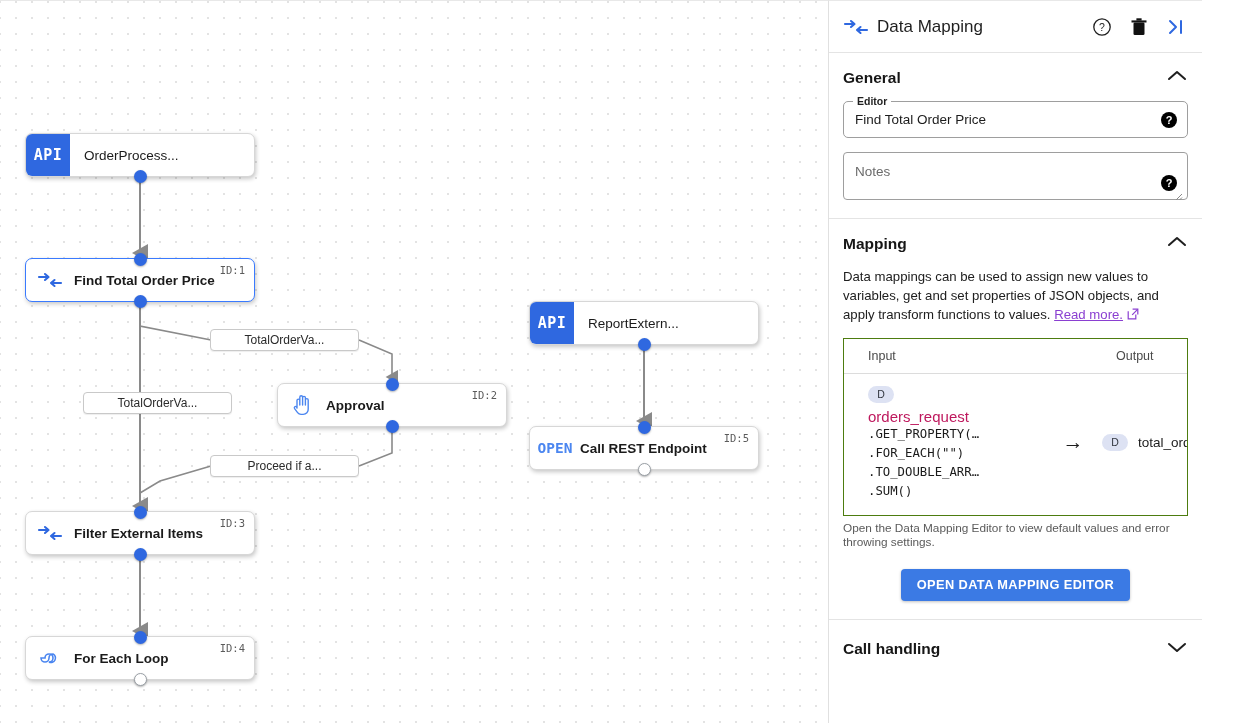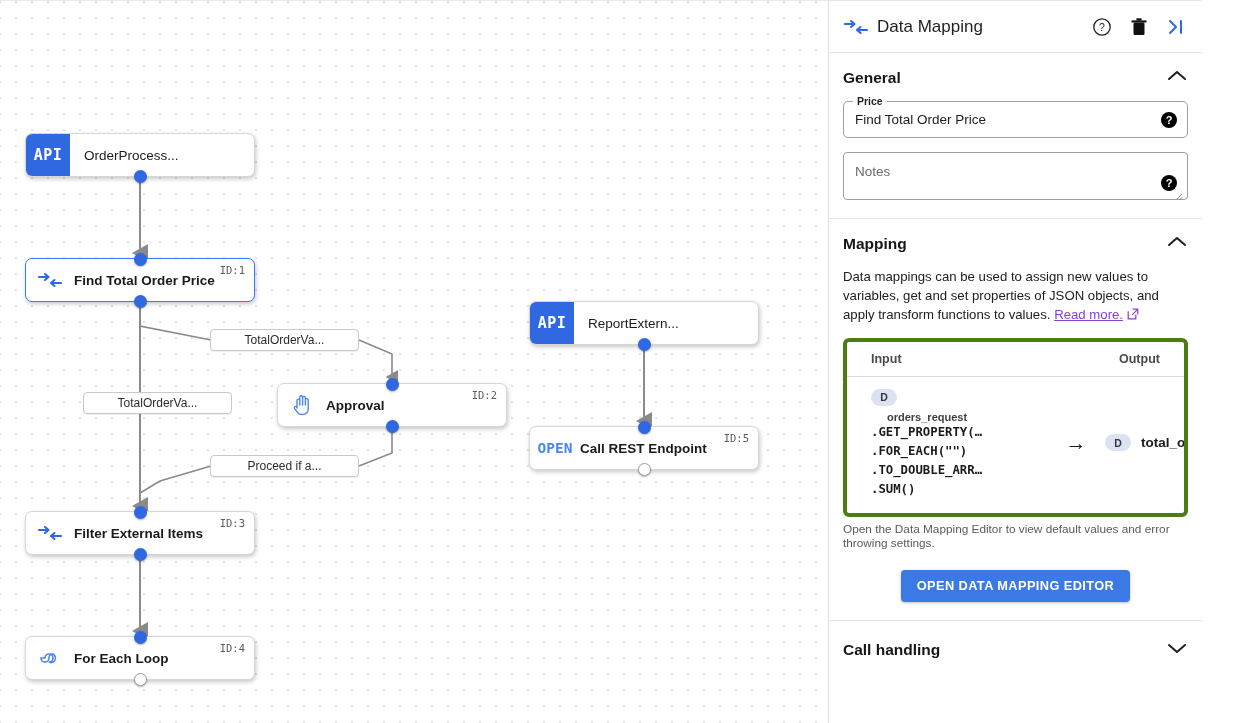--- a/index.html
+++ b/index.html
@@ -160,43 +160,42 @@
   }
   .textarea-field .help-dot { top: 22px; margin-top: 0; }
 
   .desc {
     font-size: 13.2px; line-height: 19px; color: #202020;
     margin-bottom: 14px;
   }
   .link { color: #8a3fd1; text-decoration: underline; cursor: pointer; }
 
   .map-table {
-    border: 4px solid #4d7c0f;
-    border-radius: 6px;
+    border: 1px solid #4d7c0f;
+    border-radius: 0;
     overflow: hidden;
-    font-weight: bold;
   }
   .map-thead {
     display: flex; height: 35px; align-items: center;
     border-bottom: 1px solid #dcdcdc;
     font-size: 12.5px; color: #4a4a4a;
   }
   .map-th-input { flex: 0 0 258px; padding-left: 24px; }
   .map-th-output { flex: 1; padding-left: 14px; }
   .map-row { display: flex; align-items: center; padding: 10px 0 14px 0; min-height: 120px; }
   .map-input-cell { flex: 0 0 200px; padding-left: 24px; }
   .map-arrow-cell { flex: 0 0 58px; display: flex; align-items: center; justify-content: center; font-size: 21px; color: #1d1d1d; }
   .map-output-cell { flex: 1; display: flex; align-items: center; gap: 10px; }
   .dpill {
     display: inline-flex; align-items: center; justify-content: center;
     width: 26px; height: 17px; border-radius: 9px;
     background: #dde2f3; color: #31363f;
     font-size: 10.5px;
   }
-  .varname { font-size: 11px; color: #404040; display: block; margin-top: 5px; margin-left: 16px; }
+  .varname { font-size: 15px; color: #be185d; display: block; margin-top: 5px; }
   .fnchain { font-family: "DejaVu Sans Mono", monospace; font-size: 12.3px; color: #1b1b1b; line-height: 19px; }
   .out-name { font-size: 13.5px; color: #1b1b1b; }
 
   .hint { font-size: 11.8px; color: #5a5a5a; margin-top: 5px; }
   .btn-primary {
     margin: 20px auto 0 auto;
     display: block;
     background: #3b7ae4;
     color: #fff;
     border: none; border-radius: 4px;
@@ -368,21 +367,21 @@
       <div class="section-head">
         <span class="section-title">General</span>
         <span class="chev">
           <svg width="22" height="14" viewBox="0 0 22 14">
             <path d="M3,10 L11,3 L19,10" stroke="#1f1f1f" stroke-width="2" fill="none" stroke-linecap="round" stroke-linejoin="round"></path>
           </svg>
         </span>
       </div>
 
       <div class="field">
-        <span class="legend">Price</span>
+        <span class="legend">Editor</span>
         <span class="value">Find Total Order Price</span>
         <span class="help-dot">?</span>
       </div>
 
       <div class="textarea-field">
         <span class="ph">Notes</span>
         <span class="help-dot">?</span>
         <span class="resize-handle">
           <svg width="9" height="9" viewBox="0 0 9 9">
             <path d="M8,2 L2,8 M8,5.5 L5.5,8" stroke="#8a8a8a" stroke-width="1"></path>

